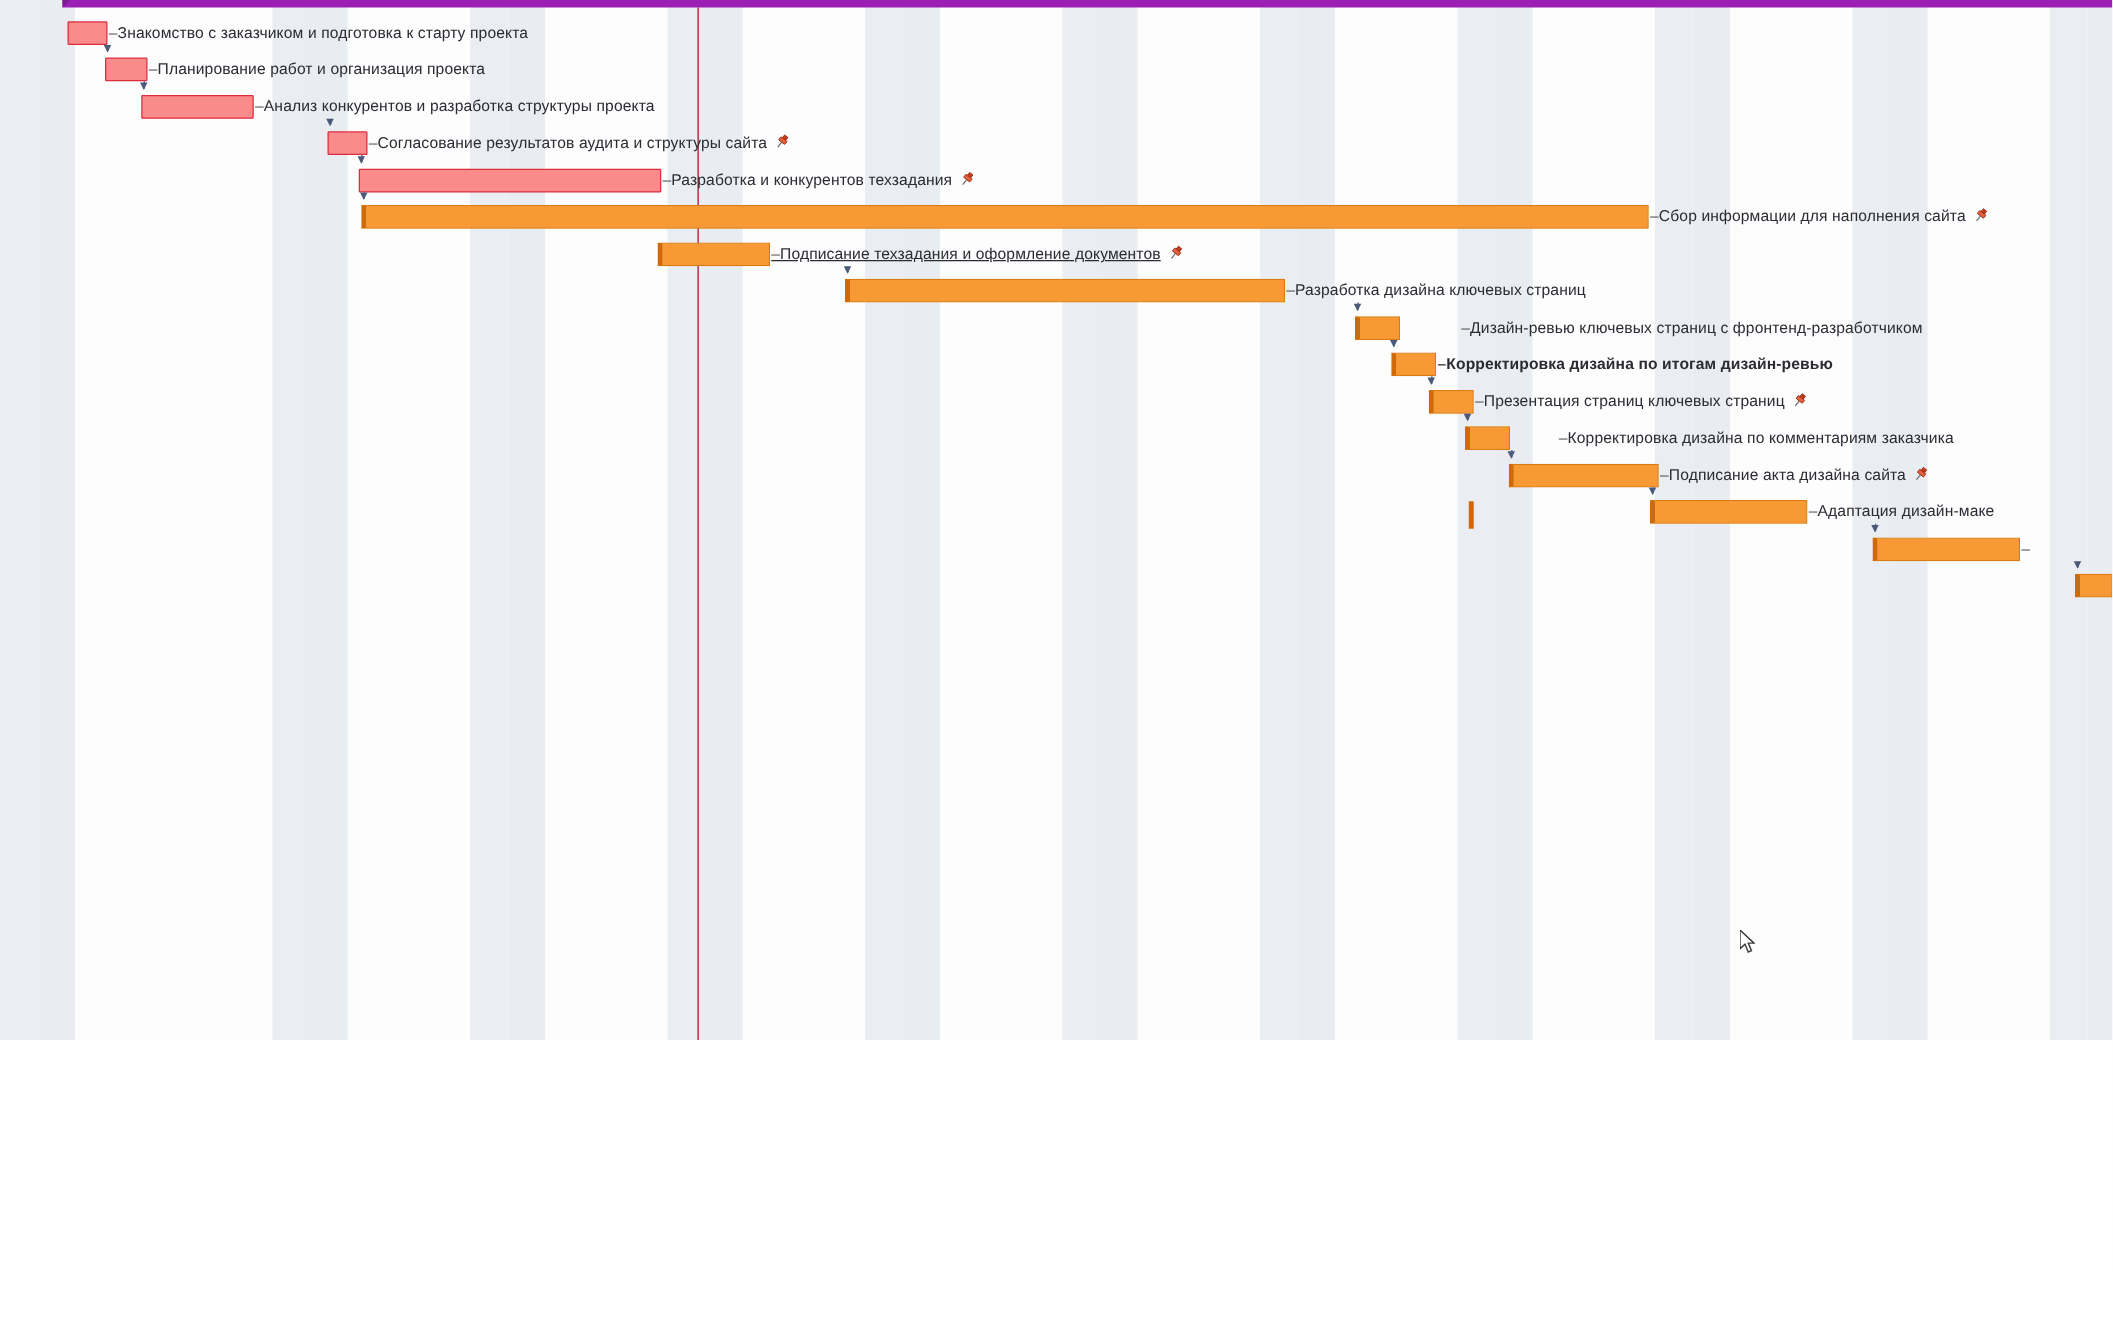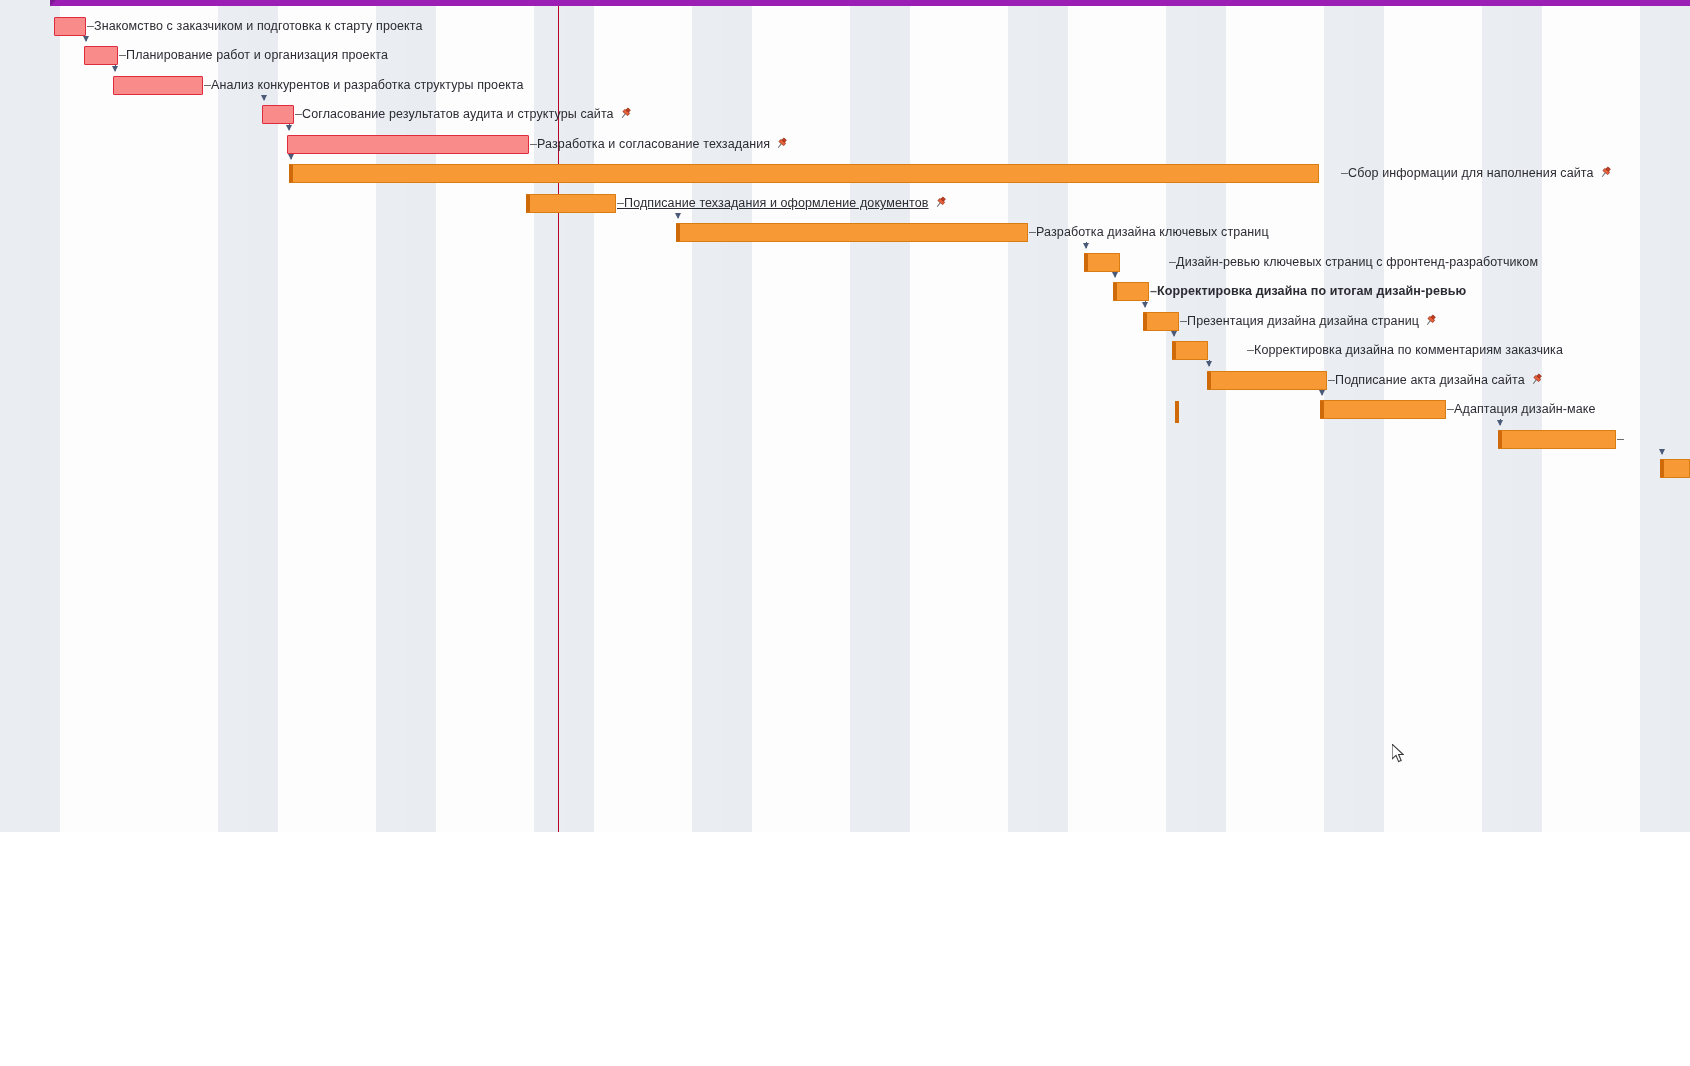--- a/index.html
+++ b/index.html
@@ -144,31 +144,31 @@
         <div class="label" style="left: 295px;"><span class="dash">–</span><span>Согласование результатов аудита и структуры сайта</span><span class="pin"><svg viewBox="0 0 14 14" width="13" height="13">
               <g transform="rotate(38 7 7)">
                 <rect x="5.2" y="0.8" width="3.6" height="3.2" fill="#c43b1e" stroke="#8e2a12" stroke-width="0.7"></rect>
                 <rect x="3.6" y="3.9" width="6.8" height="3.4" rx="0.6" fill="#e8603a" stroke="#8e2a12" stroke-width="0.7"></rect>
                 <rect x="6.5" y="7.2" width="1" height="5.6" fill="#6a6a6a"></rect>
               </g>
             </svg></span></div>
       </div>
       <div class="row" style="top: 135px;">
         <div class="bar pink" style="left: 287px; width: 242px;"></div>
-        <div class="label" style="left: 530px;"><span class="dash">–</span><span>Разработка и согласование техзадания</span><span class="pin"><svg viewBox="0 0 14 14" width="13" height="13">
+        <div class="label" style="left: 530px;"><span class="dash">–</span><span>Разработка и конкурентов техзадания</span><span class="pin"><svg viewBox="0 0 14 14" width="13" height="13">
               <g transform="rotate(38 7 7)">
                 <rect x="5.2" y="0.8" width="3.6" height="3.2" fill="#c43b1e" stroke="#8e2a12" stroke-width="0.7"></rect>
                 <rect x="3.6" y="3.9" width="6.8" height="3.4" rx="0.6" fill="#e8603a" stroke="#8e2a12" stroke-width="0.7"></rect>
                 <rect x="6.5" y="7.2" width="1" height="5.6" fill="#6a6a6a"></rect>
               </g>
             </svg></span></div>
       </div>
       <div class="row" style="top: 164px;">
         <div class="bar orange" style="left: 289px; width: 1030px;"></div>
-        <div class="label" style="left: 1320px; padding-left: 21px;"><span class="dash">–</span><span>Сбор информации для наполнения сайта</span><span class="pin"><svg viewBox="0 0 14 14" width="13" height="13">
+        <div class="label" style="left: 1320px;"><span class="dash">–</span><span>Сбор информации для наполнения сайта</span><span class="pin"><svg viewBox="0 0 14 14" width="13" height="13">
               <g transform="rotate(38 7 7)">
                 <rect x="5.2" y="0.8" width="3.6" height="3.2" fill="#c43b1e" stroke="#8e2a12" stroke-width="0.7"></rect>
                 <rect x="3.6" y="3.9" width="6.8" height="3.4" rx="0.6" fill="#e8603a" stroke="#8e2a12" stroke-width="0.7"></rect>
                 <rect x="6.5" y="7.2" width="1" height="5.6" fill="#6a6a6a"></rect>
               </g>
             </svg></span></div>
       </div>
       <div class="row" style="top: 194px;">
         <div class="bar orange" style="left: 526px; width: 90px;"></div>
         <div class="label" style="left: 617px; text-decoration: underline;"><span class="dash">–</span><span>Подписание техзадания и оформление документов</span><span class="pin"><svg viewBox="0 0 14 14" width="13" height="13">
@@ -186,21 +186,21 @@
       <div class="row" style="top: 253px;">
         <div class="bar orange" style="left: 1084px; width: 36px;"></div>
         <div class="label" style="left: 1121px; padding-left: 48px;"><span class="dash">–</span><span>Дизайн-ревью ключевых страниц с фронтенд-разработчиком</span></div>
       </div>
       <div class="row" style="top: 282px; font-weight: bold;">
         <div class="bar orange" style="left: 1113px; width: 36px;"></div>
         <div class="label" style="left: 1150px;"><span class="dash">–</span><span>Корректировка дизайна по итогам дизайн-ревью</span></div>
       </div>
       <div class="row" style="top: 312px;">
         <div class="bar orange" style="left: 1143px; width: 36px;"></div>
-        <div class="label" style="left: 1180px;"><span class="dash">–</span><span>Презентация дизайна дизайна страниц</span><span class="pin"><svg viewBox="0 0 14 14" width="13" height="13">
+        <div class="label" style="left: 1180px;"><span class="dash">–</span><span>Презентация страниц ключевых страниц</span><span class="pin"><svg viewBox="0 0 14 14" width="13" height="13">
               <g transform="rotate(38 7 7)">
                 <rect x="5.2" y="0.8" width="3.6" height="3.2" fill="#c43b1e" stroke="#8e2a12" stroke-width="0.7"></rect>
                 <rect x="3.6" y="3.9" width="6.8" height="3.4" rx="0.6" fill="#e8603a" stroke="#8e2a12" stroke-width="0.7"></rect>
                 <rect x="6.5" y="7.2" width="1" height="5.6" fill="#6a6a6a"></rect>
               </g>
             </svg></span></div>
       </div>
       <div class="row" style="top: 341px;">
         <div class="bar orange" style="left: 1172px; width: 36px;"></div>
         <div class="label" style="left: 1209px; margin-left: 38px;"><span class="dash">–</span><span>Корректировка дизайна по комментариям заказчика</span></div>

